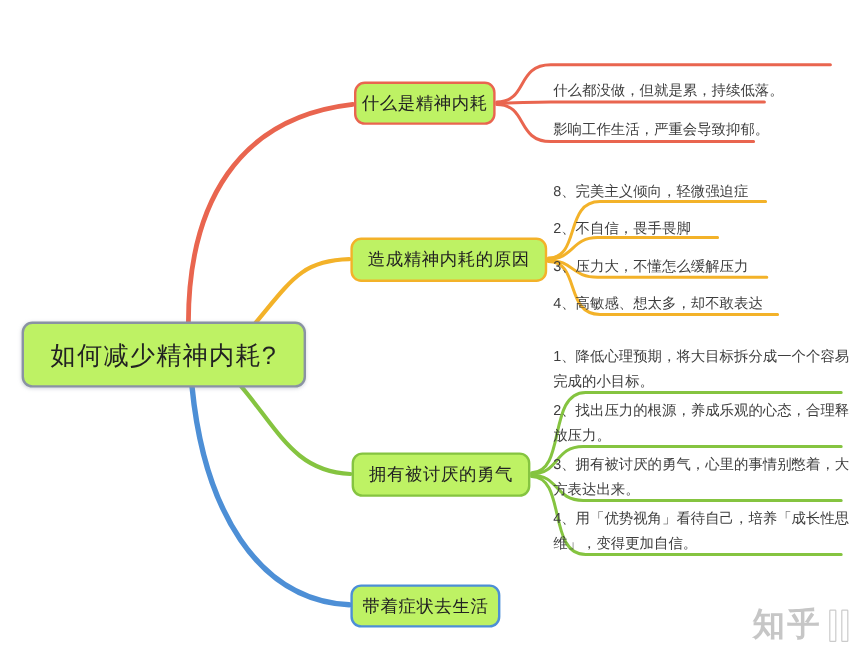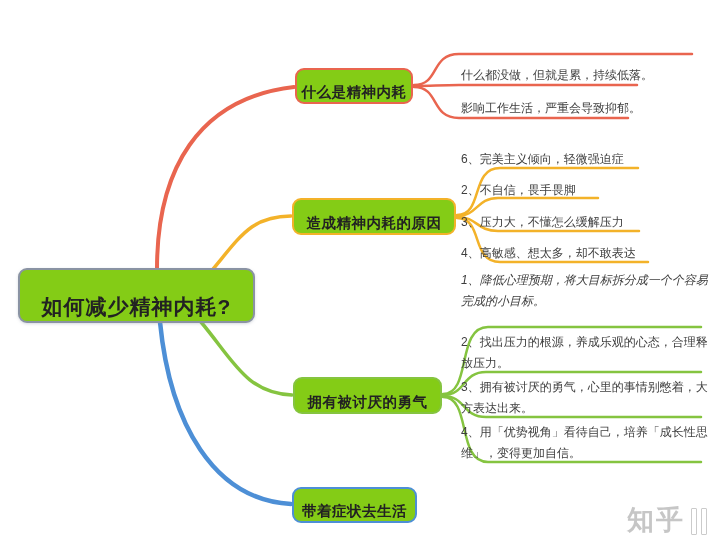--- a/index.html
+++ b/index.html
@@ -3,23 +3,23 @@
 <meta charset="utf-8">
 <style>
   html,body{margin:0;padding:0;background:#ffffff;}
   .canvas{
     position:relative;width:720px;height:550px;overflow:hidden;
     background:#ffffff;
     font-family:"Liberation Sans","DejaVu Sans",sans-serif;
   }
   svg.lines{position:absolute;left:0;top:0;width:720px;height:550px;}
   .node{
-    position:absolute;background:#84cc16;border-style:solid;border-width:2.5px;
-    border-radius:9px;display:flex;align-items:flex-end;justify-content:center;
-    box-sizing:border-box;font-weight:bold;color:#222;letter-spacing:0.5px;
+    position:absolute;background:#bef264;border-style:solid;border-width:2.5px;
+    border-radius:9px;display:flex;align-items:center;justify-content:center;
+    box-sizing:border-box;font-weight:normal;color:#222;letter-spacing:0.5px;
   }
   .node-root{
     left:18px;top:268px;width:237px;height:55px;
     border-color:#8A93A3;font-size:21px;letter-spacing:1px;
     box-shadow:0 1px 3px rgba(140,148,165,0.35);
   }
   .node-branch{font-size:14.5px;}
   .node-whatis{left:295px;top:68px;width:118px;height:36px;border-color:#E9654F;}
   .node-causes{left:292px;top:198px;width:164px;height:37px;border-color:#F3B229;}
   .node-howto{left:293px;top:377px;width:149px;height:37px;border-color:#85C440;}
@@ -82,26 +82,26 @@
   <div class="node node-branch node-howto">
     <span>拥有被讨厌的勇气</span>
   </div>
   <div class="node node-branch node-live">
     <span>带着症状去生活</span>
   </div>
 
   <div class="leaf" style="top:65px;">什么都没做，但就是累，持续低落。</div>
   <div class="leaf" style="top:98px;">影响工作生活，严重会导致抑郁。</div>
 
-  <div class="leaf" style="top:149px;">6、完美主义倾向，轻微强迫症</div>
+  <div class="leaf" style="top:149px;">8、完美主义倾向，轻微强迫症</div>
   <div class="leaf" style="top:180px;">2、不自信，畏手畏脚</div>
   <div class="leaf" style="top:212px;">3、压力大，不懂怎么缓解压力</div>
   <div class="leaf" style="top:243px;">4、高敏感、想太多，却不敢表达</div>
 
-  <div class="leaf" style="top:270px;font-style:italic;">1、降低心理预期，将大目标拆分成一个个容易完成的小目标。</div>
+  <div class="leaf" style="top:287px;">1、降低心理预期，将大目标拆分成一个个容易完成的小目标。</div>
   <div class="leaf" style="top:332px;">2、找出压力的根源，养成乐观的心态，合理释放压力。</div>
   <div class="leaf" style="top:377px;">3、拥有被讨厌的勇气，心里的事情别憋着，大方表达出来。</div>
   <div class="leaf" style="top:422px;">4、用「优势视角」看待自己，培养「成长性思维」，变得更加自信。</div>
 
   <div class="wm">
     <span class="wm-label">知乎</span>
     <span class="wm-bars">
       <span class="wm-bar"></span>
       <span class="wm-bar"></span>
     </span>

